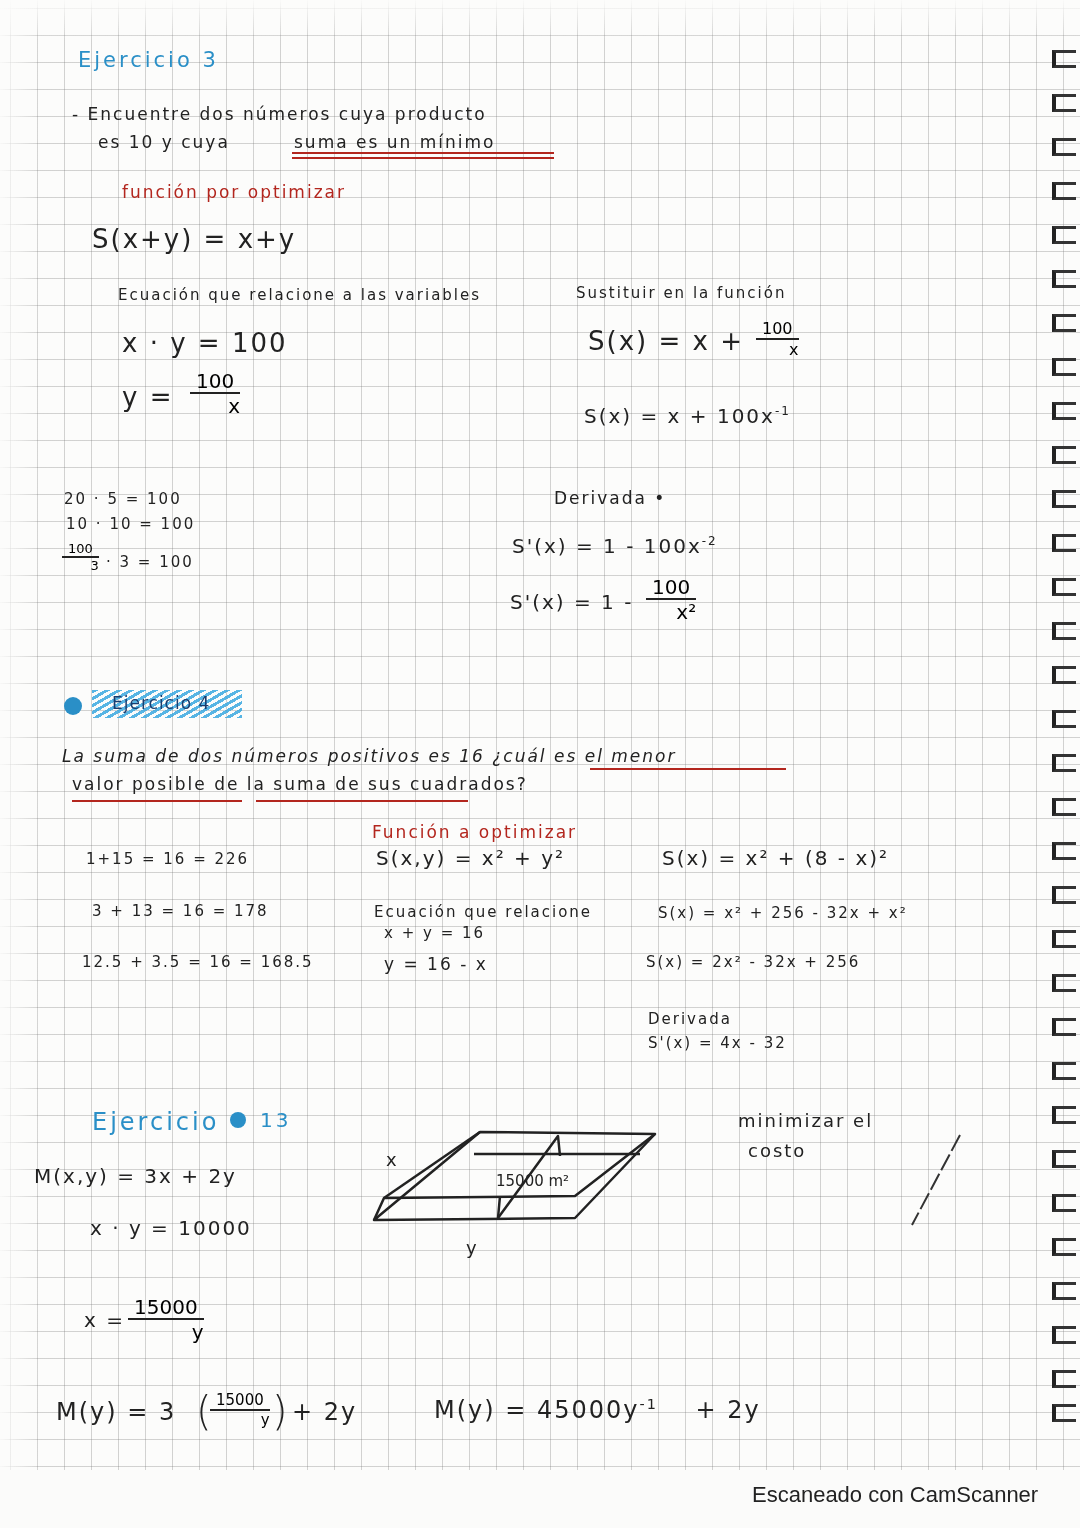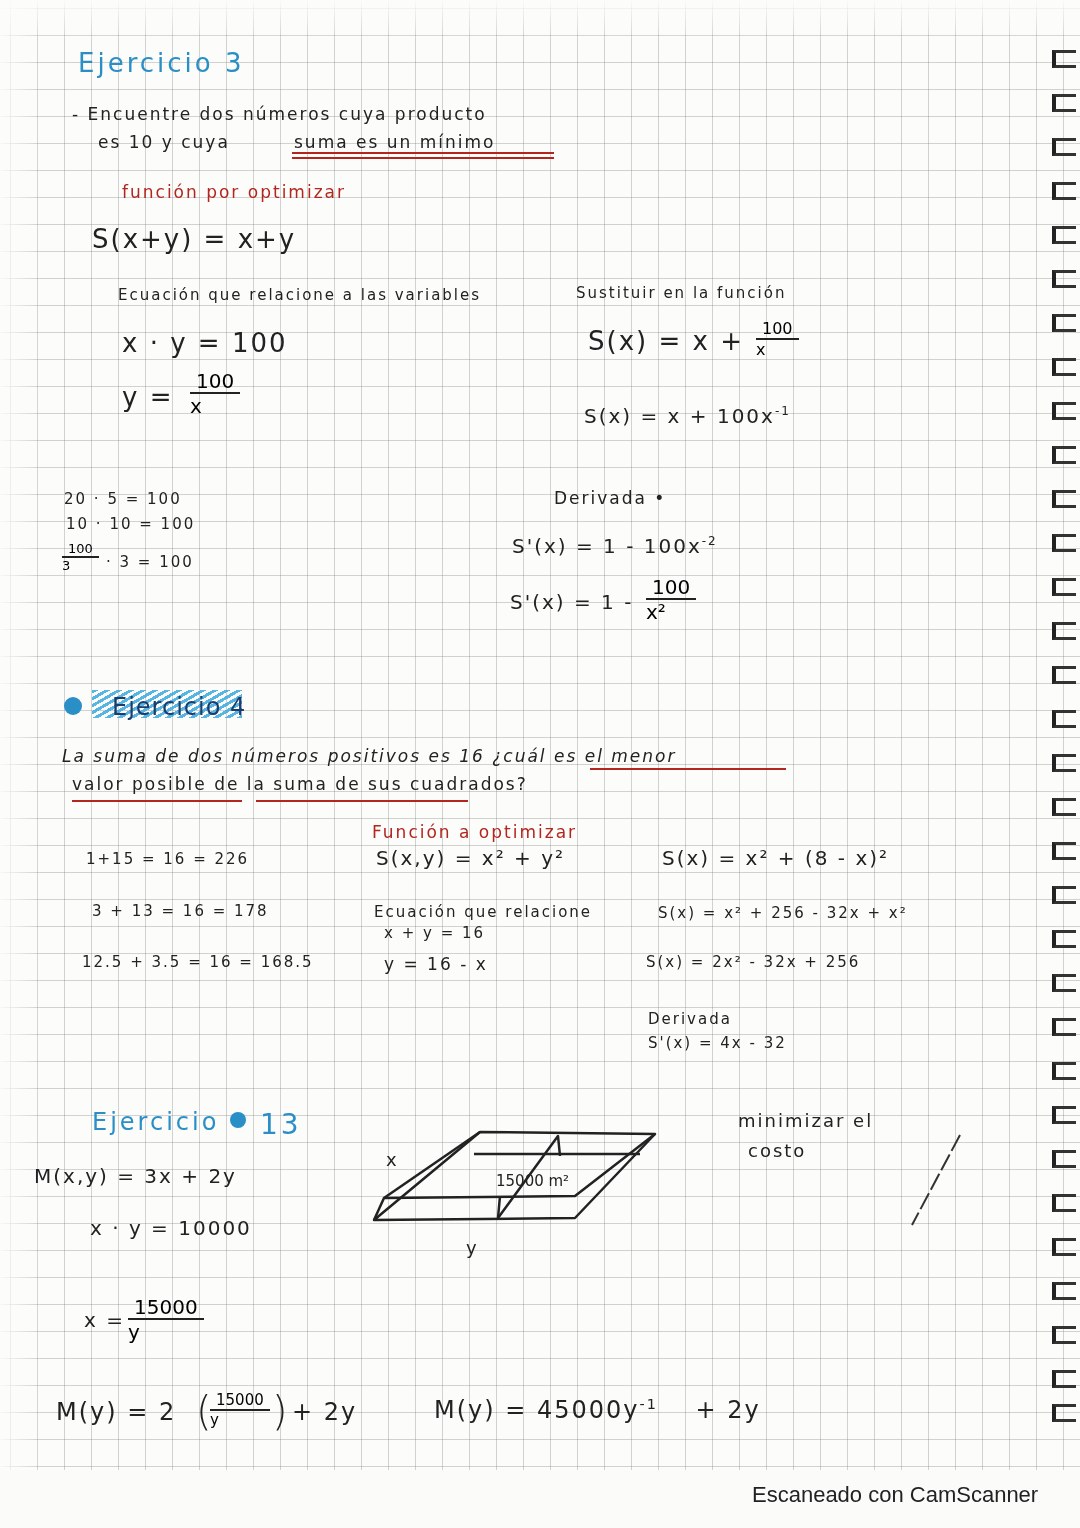--- a/index.html
+++ b/index.html
@@ -20,27 +20,27 @@
     position:absolute; left:0; top:0; width:1080px; height:40px;
     background:linear-gradient(to bottom, rgba(252,252,251,0.95), rgba(252,252,251,0));
   }
   .fade-left {
     position:absolute; left:0; top:0; width:40px; height:1470px;
     background:linear-gradient(to right, rgba(252,252,251,0.9), rgba(252,252,251,0));
   }
   .hw { position:absolute; color:#222; white-space:nowrap; font-family:"DejaVu Sans", sans-serif; letter-spacing:2px; }
   .blue { color:#2a8fc7; }
   .red { color:#b3261e; }
-  .title { font-size:26px; letter-spacing:3px; }
+  .title { font-size:21px; letter-spacing:3px; }
   .txt { font-size:17px; }
   .sm { font-size:15px; }
   .eq { font-size:26px; }
   .eqm { font-size:20px; }
   .eqs { font-size:16px; }
-  .frac { position:absolute; display:flex; flex-direction:column; align-items:flex-start; }
+  .frac { position:absolute; display:flex; flex-direction:column; align-items:flex-end; }
   .frac .num { border-bottom:2px solid #222; padding:0 6px; line-height:1.1; }
   .frac .den { line-height:1.2; }
   .uline-red { position:absolute; height:2px; background:#b3261e; }
   sup { font-size:0.6em; }
   .hilite {
     position:absolute; left:92px; top:690px; width:150px; height:28px;
     background:repeating-linear-gradient(-30deg, #3aa8e0 0 3px, transparent 3px 6px);
     opacity:0.85;
   }
   .dot-blue { position:absolute; width:18px; height:18px; border-radius:50%; background:#2a8fc7; }
@@ -104,21 +104,21 @@
   <span>S'(x) = 1 - 100x</span><sup>-2</sup>
 </div>
 <div class="hw eqm" style="left:510px;top:590px;">S'(x) = 1 -</div>
 <div class="frac eqm" style="left:646px;top:576px;">
   <span class="num">100</span>
   <span class="den">x²</span>
 </div>
 
 <div class="hilite"></div>
 <div class="dot-blue" style="left:64px;top:697px;"></div>
-<div class="hw txt" style="left:112px;top:693px;font-size:24px;color:#1a3d6e;letter-spacing:1px;">Ejercicio 4</div>
+<div class="hw txt" style="left:112px;top:693px;font-size:17px;color:#1a3d6e;letter-spacing:1px;">Ejercicio 4</div>
 
 <div class="hw txt" style="left:62px;top:746px;font-style:italic;">La suma de dos números positivos es 16 ¿cuál es el menor</div>
 <div class="uline-red" style="left:590px;top:768px;width:196px;"></div>
 <div class="hw txt" style="left:72px;top:774px;">valor posible de la suma de sus cuadrados?</div>
 <div class="uline-red" style="left:72px;top:800px;width:170px;"></div>
 <div class="uline-red" style="left:256px;top:800px;width:212px;"></div>
 
 <div class="hw sm" style="left:86px;top:850px;">1+15 = 16   = 226</div>
 <div class="hw sm" style="left:92px;top:902px;">3 + 13 = 16   = 178</div>
 <div class="hw sm" style="left:82px;top:953px;">12.5 + 3.5 = 16  = 168.5</div>
@@ -132,21 +132,21 @@
 <div class="hw eqm" style="left:662px;top:846px;">S(x) = x² + (8 - x)²</div>
 <div class="hw sm" style="left:658px;top:904px;">S(x) = x² + 256 - 32x + x²</div>
 <div class="hw sm" style="left:646px;top:953px;">S(x) = 2x² - 32x + 256</div>
 <div class="hw sm" style="left:648px;top:1010px;">Derivada</div>
 <div class="hw sm" style="left:648px;top:1034px;">S'(x) = 4x - 32</div>
 
 <div class="hw title blue" style="left:92px;top:1108px;font-size:24px;">
   <span>Ejercicio</span>
 </div>
 <div class="dot-blue" style="left:230px;top:1112px;width:16px;height:16px;"></div>
-<div class="hw title blue" style="left:260px;top:1108px;font-size:28px;">13</div>
+<div class="hw title blue" style="left:260px;top:1108px;font-size:20px;">13</div>
 
 <div class="hw eqm" style="left:34px;top:1164px;">M(x,y) = 3x + 2y</div>
 <div class="hw eqm" style="left:90px;top:1216px;">x · y = 10000</div>
 <div class="hw eqm" style="left:84px;top:1308px;">x =</div>
 <div class="frac eqm" style="left:128px;top:1296px;">
   <span class="num">15000</span>
   <span class="den">y</span>
 </div>
 
 <svg class="diagram" width="320" height="160" viewBox="0 0 320 160">
@@ -162,21 +162,21 @@
   <text x="106" y="144" font-size="18" fill="#222" font-family="DejaVu Sans, sans-serif">y</text>
   <text x="136" y="76" font-size="15" fill="#222" font-family="DejaVu Sans, sans-serif">15000 m²</text>
 </svg>
 
 <div class="hw txt" style="left:738px;top:1110px;font-size:18px;">minimizar el</div>
 <div class="hw txt" style="left:748px;top:1140px;font-size:18px;">costo</div>
 <svg style="position:absolute;left:900px;top:1130px;" width="70" height="100">
   <path d="M60 5 L12 95" stroke="#333" stroke-width="2" fill="none" stroke-dasharray="18 4"></path>
 </svg>
 
-<div class="hw eq" style="left:56px;top:1398px;font-size:24px;">M(y) = 2</div>
+<div class="hw eq" style="left:56px;top:1398px;font-size:24px;">M(y) = 3</div>
 <div class="hw" style="left:196px;top:1388px;font-size:40px;font-weight:lighter;">(</div>
 <div class="frac" style="left:210px;top:1392px;font-size:15px;">
   <span class="num">15000</span>
   <span class="den">y</span>
 </div>
 <div class="hw" style="left:272px;top:1388px;font-size:40px;font-weight:lighter;">)</div>
 <div class="hw eq" style="left:292px;top:1398px;font-size:24px;">+ 2y</div>
 
 <div class="hw eq" style="left:434px;top:1396px;font-size:24px;">
   <span>M(y) = 45000y</span><sup>-1</sup>

